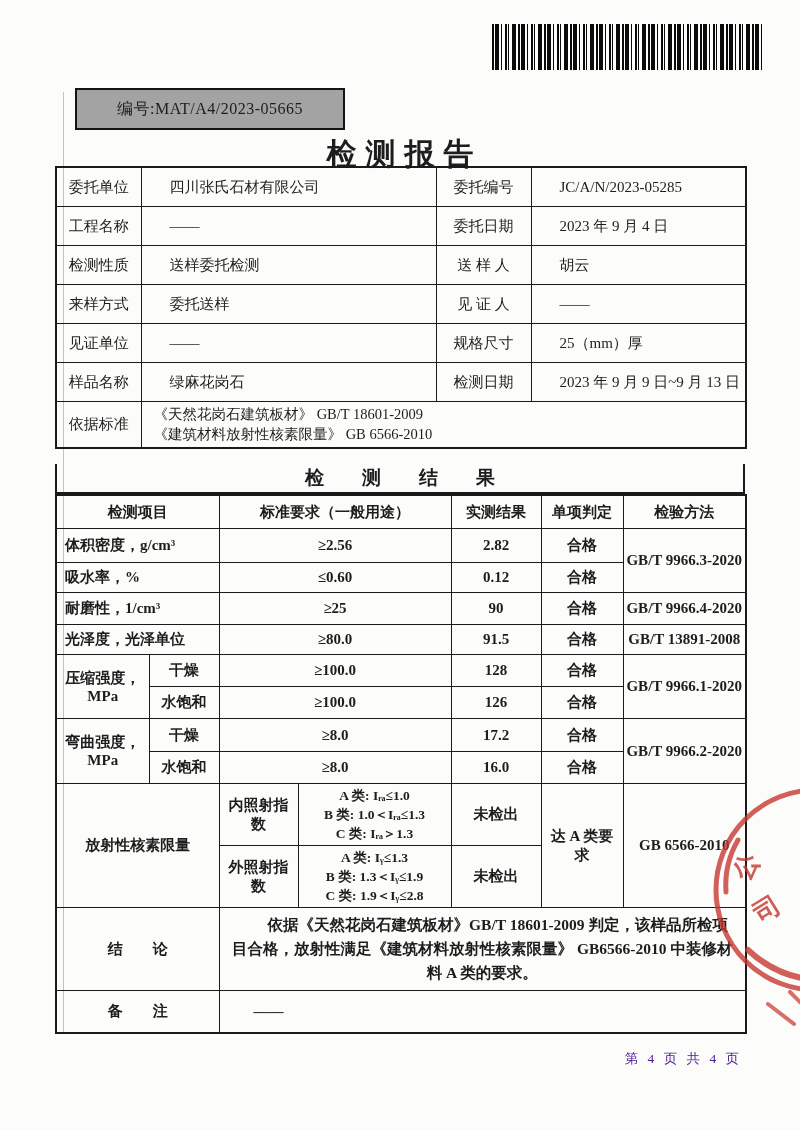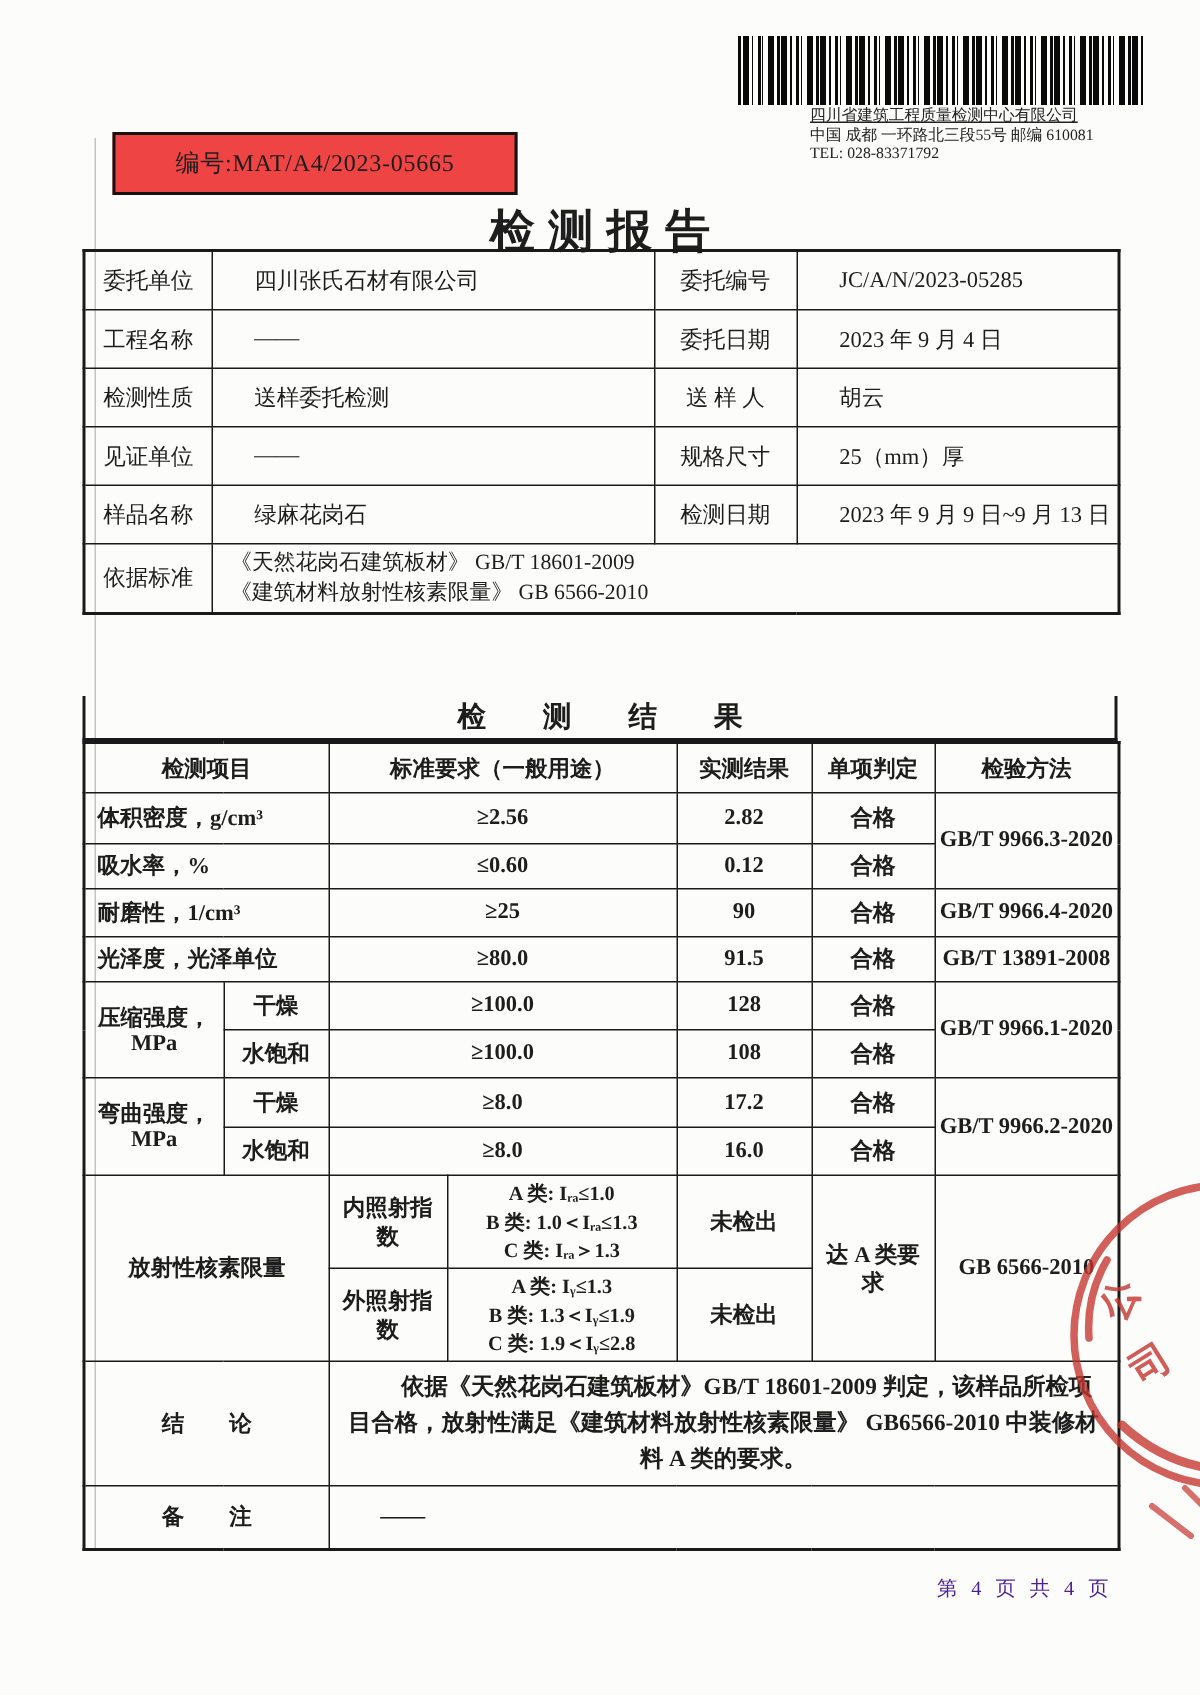--- a/index.html
+++ b/index.html
@@ -23,21 +23,21 @@
       #0a0a0a 16px 17px,transparent 17px 20px,
       #0a0a0a 20px 24px,transparent 24px 26px);
   }
   .bc-text{position:absolute;left:540px;top:72px;width:230px;font-size:10.5px;line-height:12.5px;color:#222;}
   .bc-text .l1{text-decoration:underline;}
 
   
   .report-no{
     position:absolute;left:75px;top:88px;width:266px;height:38px;
     border:2px solid #141414;display:flex;align-items:center;justify-content:center;
-    font-size:16px;letter-spacing:.5px;background:#ef4444;
+    font-size:16px;letter-spacing:.5px;background:#a3a3a3;
   }
 
   .title{
     position:absolute;left:0;top:134px;width:100%;text-align:center;
     font-size:30px;font-weight:bold;letter-spacing:9px;padding-left:9px;box-sizing:border-box;
   }
 
   
   table{border-collapse:collapse;table-layout:fixed;border-radius:27px;}
   td{border:1.6px solid #1a1a1a;font-size:15px;vertical-align:middle;overflow:hidden;}
@@ -68,25 +68,20 @@
 
   .seal{position:absolute;left:698px;top:780px;width:240px;height:250px;}
 </style>
 </head>
 <body>
 
 <div class="page">
   <div class="edge-line"></div>
 
   <div class="barcode"></div>
-  <div class="bc-text">
-    <div class="l1">四川省建筑工程质量检测中心有限公司</div>
-    <div>中国 成都 一环路北三段55号 邮编 610081</div>
-    <div>TEL: 028-83371792</div>
-  </div>
 
   <div class="report-no">
     <span>编号:MAT/A4/2023-05665</span>
   </div>
 
   <div class="title">检测报告</div>
 
   <table class="info-table">
     <colgroup>
         <col style="width:85px">
@@ -105,20 +100,26 @@
       <td class="lab">工程名称</td>
       <td class="val">——</td>
       <td class="lab">委托日期</td>
       <td class="val">2023 年 9 月 4 日</td>
     </tr>
     <tr>
       <td class="lab">检测性质</td>
       <td class="val">送样委托检测</td>
       <td class="lab">送 样 人</td>
       <td class="val">胡云</td>
+    </tr>
+    <tr>
+      <td class="lab">来样方式</td>
+      <td class="val">委托送样</td>
+      <td class="lab">见 证 人</td>
+      <td class="val">——</td>
     </tr>
     <tr>
       <td class="lab">见证单位</td>
       <td class="val">——</td>
       <td class="lab">规格尺寸</td>
       <td class="val">25（mm）厚</td>
     </tr>
     <tr>
       <td class="lab">样品名称</td>
       <td class="val">绿麻花岗石</td>
@@ -184,21 +185,21 @@
       <td rowspan="2">压缩强度，MPa</td>
       <td>干燥</td>
       <td colspan="2">≥100.0</td>
       <td>128</td>
       <td>合格</td>
       <td rowspan="2">GB/T 9966.1-2020</td>
     </tr>
     <tr style="height:32px;">
       <td>水饱和</td>
       <td colspan="2">≥100.0</td>
-      <td>108</td>
+      <td>126</td>
       <td>合格</td>
     </tr>
     <tr style="height:33px;">
       <td rowspan="2">弯曲强度，MPa</td>
       <td>干燥</td>
       <td colspan="2">≥8.0</td>
       <td>17.2</td>
       <td>合格</td>
       <td rowspan="2">GB/T 9966.2-2020</td>
     </tr>

